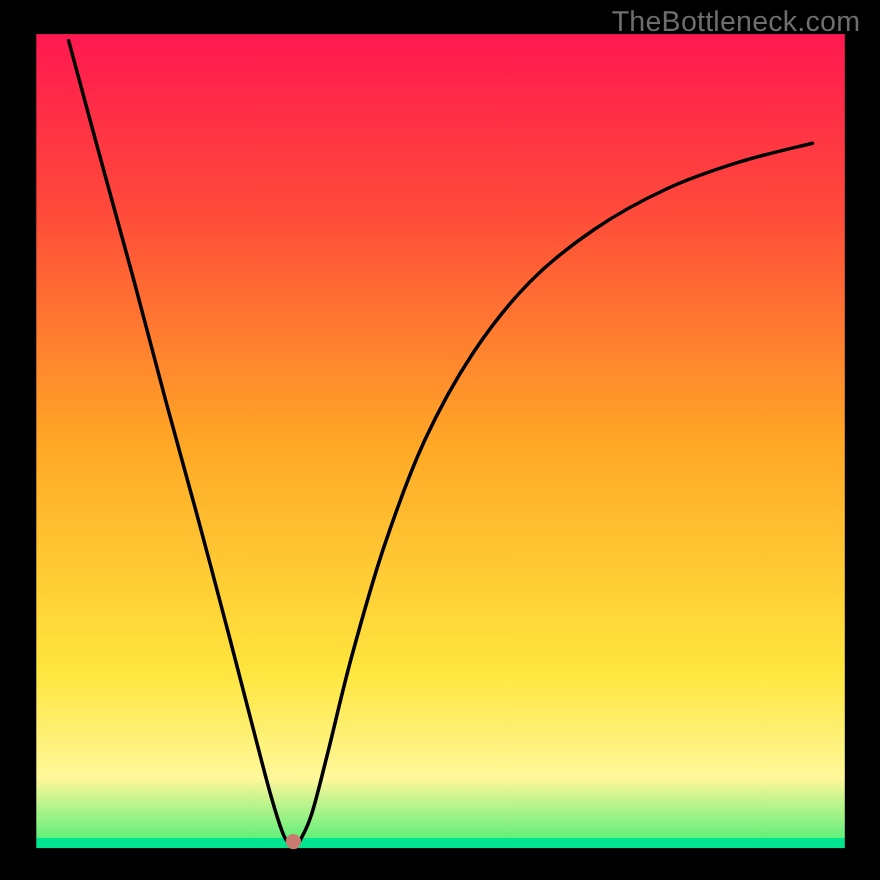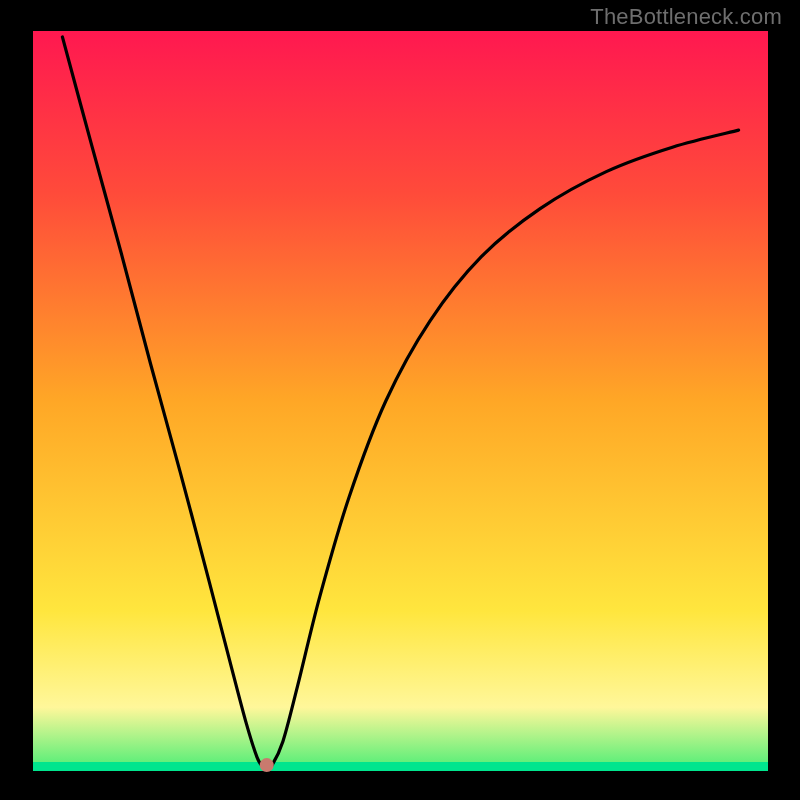--- a/index.html
+++ b/index.html
@@ -15,21 +15,21 @@
     position: relative;
     width: 800px;
     height: 800px;
     background: #000;
   }
   .watermark {
     position: absolute;
     top: 4px;
     right: 18px;
     color: #6e6e6e;
-    font-size: 22px;
+    font-size: 26px;
     font-weight: 400;
     letter-spacing: 0.2px;
     z-index: 5;
   }
   svg {
     position: absolute;
     top: 0;
     left: 0;
   }
 </style>

